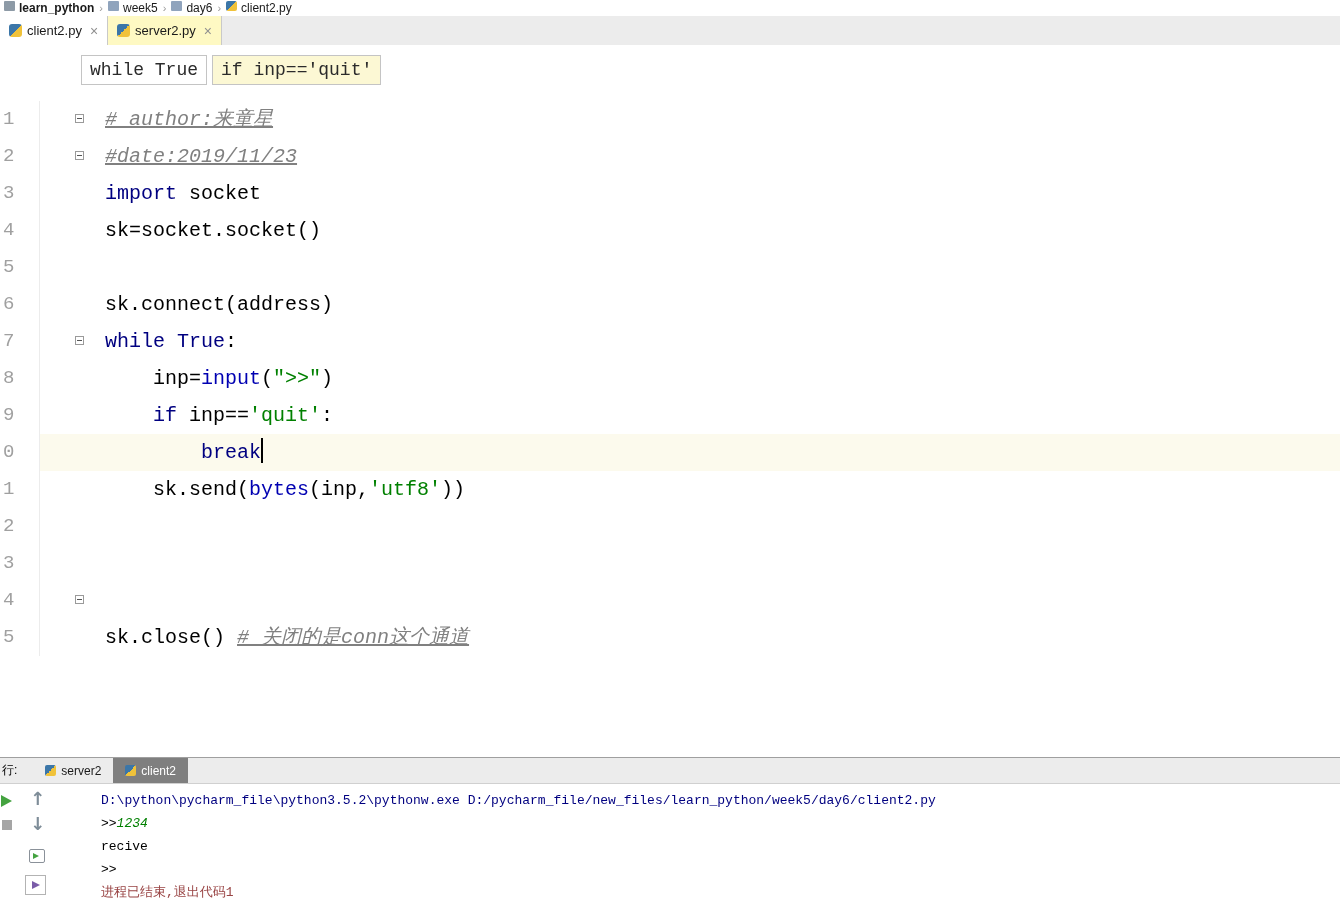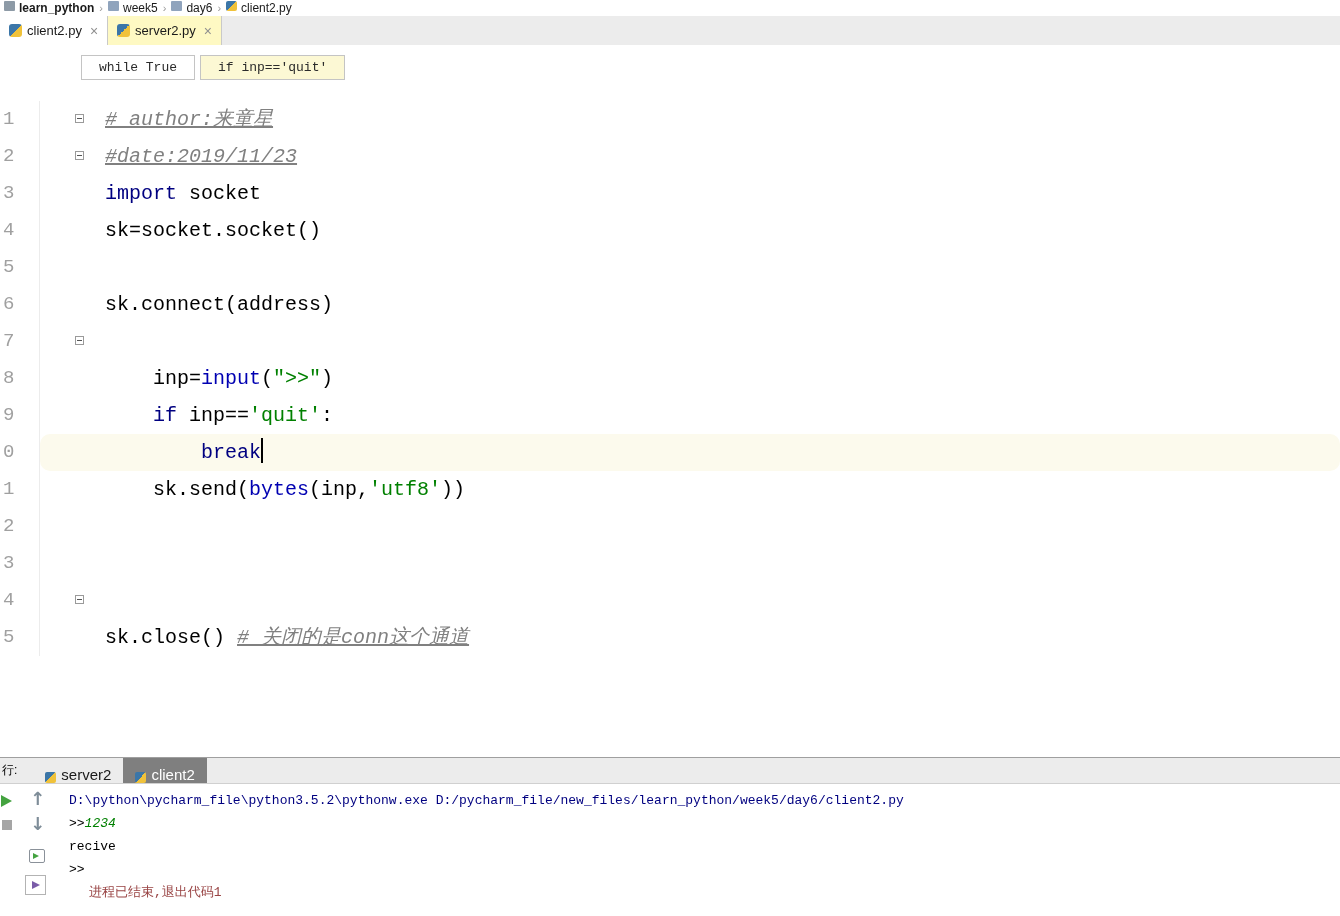--- a/index.html
+++ b/index.html
@@ -23,57 +23,57 @@
     color:#1a1a1a; background:#fef9c3; border-right:1px solid #c9c9c9; cursor:default; }
   .tab.active { background:#ffffff; }
   .pyicon { width:13px; height:13px; flex:none;
     background:linear-gradient(135deg,#3b76a8 50%,#f0c23a 50%); border-radius:3px; }
   .tclose { color:#8f8f8f; font-size:14px; margin-left:3px; line-height:1; }
 
   
   .editor { position:relative; height:712px; background:#fff; overflow:hidden;
     font-family:"Liberation Mono","DejaVu Sans Mono",monospace; }
   .hints { position:absolute; left:81px; top:10px; display:flex; gap:5px; z-index:2; }
-  .hint { border:1px solid #c4c4c4; background:#fff; padding:4px 17px;
-    font-size:13px; color:#2b2b2b; white-space:pre; }
+  .hint { border:1px solid #c4c4c4; background:#fff; padding:4px 8px;
+    font-size:18px; color:#2b2b2b; white-space:pre; }
   .hint.hl { background:var(--hint-highlight-bg,#fcf8d4); }
 
   .code-lines { position:absolute; left:0; top:56px; right:0; }
   .line { display:flex; height:37px; line-height:37px; font-size:20px; }
   .gut { flex:none; width:40px; padding-left:3px; color:#a0a0a0; font-size:19px;
     border-right:1px solid #ececec; }
   .lbody { flex:1; display:flex; min-width:0; }
-  .line.current .lbody { background:var(--current-line-bg,#fcfaed);border-radius:10px; }
+  .line.current .lbody { background:var(--current-line-bg,#fcfaed); }
   .fold { flex:none; width:48px; position:relative; }
   .fold-marker { position:absolute; right:4px; top:13px; width:9px; height:9px;
     border:1px solid #9a9a9a; background:#fff; }
   .fold-marker::after { content:''; position:absolute; left:1px; right:1px; top:3px;
     border-top:1px solid #555; }
   .codetext { white-space:pre; padding-left:3px;margin-left:14px; }
   .tk-kw      { color:var(--keyword,#000080); font-weight:normal; }
   .tk-str     { color:var(--string,#008000); }
   .tk-num     { color:var(--number,#0000ff); }
   .tk-builtin { color:var(--builtin,#0000b2); }
   .tk-comment { color:var(--comment,#808080); font-style:italic; text-decoration:underline; }
   .tk-plain   { color:#000; }
   .caret { display:inline-block; width:2px; height:25px; background:#000; vertical-align:-5px; }
 
   
   .run-panel { height:159px; border-top:1px solid #9f9f9f; background:#fff; }
   .run-header { height:26px; background:#ececec; display:flex; align-items:stretch;
     border-bottom:1px solid #d0d0d0; }
   .run-title { font-size:12px; color:#000; align-self:center; padding:0 4px 0 2px; }
   .run-tabs { display:flex; align-items:stretch; margin-left:12px; }
-  .rtab { display:flex; align-items:flex-end; gap:5px; padding:0 12px; font-size:15px;
+  .rtab { display:flex; align-items:center; gap:5px; padding:0 12px; font-size:12px;
     color:#1a1a1a; cursor:default; }
   .rtab.active { background:var(--run-active-tab-bg,#7f7f7f); color:#fff; }
   .pyicon-sm { width:11px; height:11px; flex:none;
     background:linear-gradient(135deg,#3b76a8 50%,#f0c23a 50%); border-radius:2px; }
 
-  .run-body { display:flex; height:132px; }
+  .run-body { display:flex; height:132px;gap:32px; }
   .run-toolbar { position:relative; flex:none; width:55px; }
   .ticon { position:absolute; display:block; cursor:default; }
   .ticon-rerun { left:1px; top:11px; width:0; height:0;
     border-left:11px solid #44a340; border-top:6px solid transparent; border-bottom:6px solid transparent; }
   .ticon-stop { left:2px; top:36px; width:10px; height:10px; background:#a5a5a5; }
   .ticon-arrow-up,.ticon-arrow-down { left:30px; font-family:"DejaVu Sans",sans-serif;
     font-size:18px; font-weight:bold; color:#7e8d98; line-height:1; }
   .ticon-arrow-up { top:6px; } .ticon-arrow-up::before { content:'↑'; }
   .ticon-arrow-down { top:31px; } .ticon-arrow-down::before { content:'↓'; }
   .ticon-console { left:29px; top:65px; width:16px; height:14px;
@@ -84,21 +84,21 @@
     border:1px solid #b3b3b3; background:#fff; }
   .ticon-scroll-to-end::after { content:''; position:absolute; left:6px; top:5px; width:0; height:0;
     border-left:8px solid #7a5ca8; border-top:4px solid transparent; border-bottom:4px solid transparent; }
 
   .console { flex:1; padding:5px 0 0 14px; overflow:hidden;
     font-family:"Liberation Mono","DejaVu Sans Mono",monospace; font-size:13px; line-height:23px; }
   .cline { white-space:pre; }
   .ck-path { color:var(--console-path,#000080); }
   .ck-out  { color:#000; }
   .ck-user { color:var(--console-input,#008000); font-style:italic; }
-  .ck-exit { color:var(--console-exit,#994444);margin-left:20px; }
+  .ck-exit { color:var(--console-exit,#994444); }
 </style>
 </head>
 <body>
 
 <div class="app">
   <div class="nav-bar">
       <span class="crumb bold">
         <span class="ic project-folder-icon"></span>
         <span class="lbl">learn_python</span>
       </span>
@@ -181,20 +181,21 @@
             <span class="fold"></span>
             <span class="codetext"><span class="tk-plain">sk.connect(address)</span></span>
           </span>
         </div>
         <div class="line">
           <span class="gut">7</span>
           <span class="lbody">
             <span class="fold">
               <span class="fold-marker"></span>
             </span>
+            <span class="codetext"><span class="tk-kw">while</span><span class="tk-plain"> </span><span class="tk-kw">True</span><span class="tk-plain">:</span></span>
           </span>
         </div>
         <div class="line">
           <span class="gut">8</span>
           <span class="lbody">
             <span class="fold"></span>
             <span class="codetext"><span class="tk-plain">    inp=</span><span class="tk-builtin">input</span><span class="tk-plain">(</span><span class="tk-str">"&gt;&gt;"</span><span class="tk-plain">)</span></span>
           </span>
         </div>
         <div class="line">

